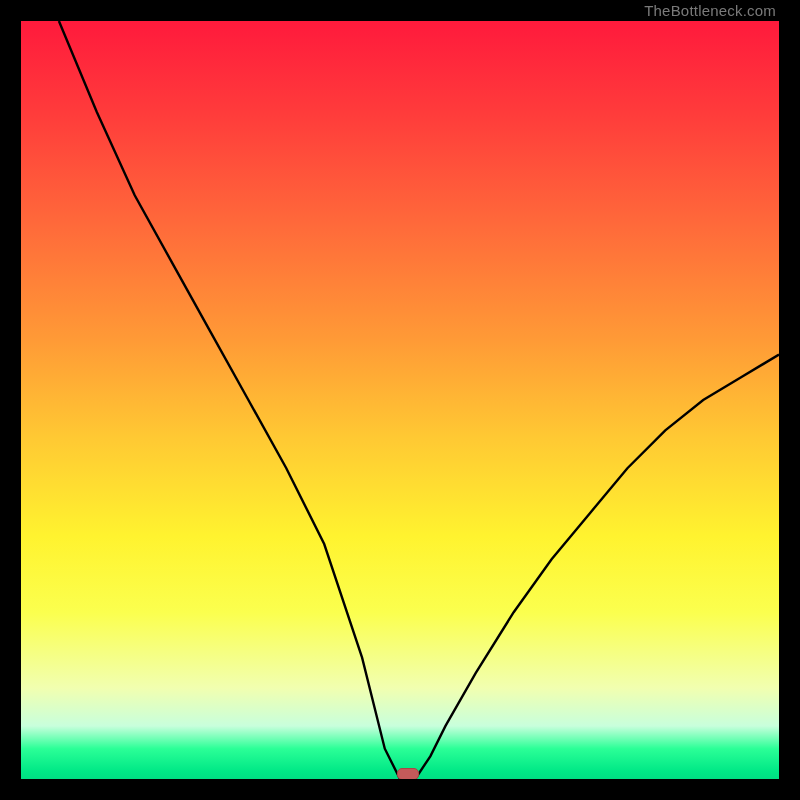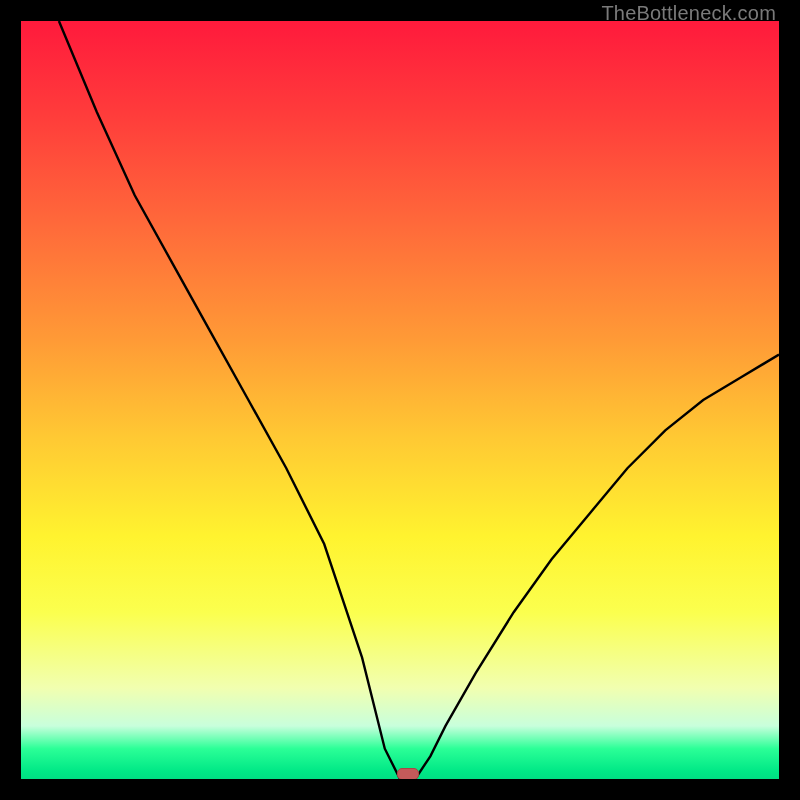--- a/index.html
+++ b/index.html
@@ -35,21 +35,21 @@
       #2bff97 96%,
       #00e886 99%,
       #00de83 100%
     );
   }
   .watermark {
     position: absolute;
     top: 2px;
     right: 24px;
     color: #7a7a7a;
-    font-size: 20px;
+    font-size: 15px;
     letter-spacing: 0.2px;
     pointer-events: none;
     font-weight: 500;
   }
   svg.curve {
     position: absolute;
     left: 0; top: 0;
     width: 758px;
     height: 758px;
   }

